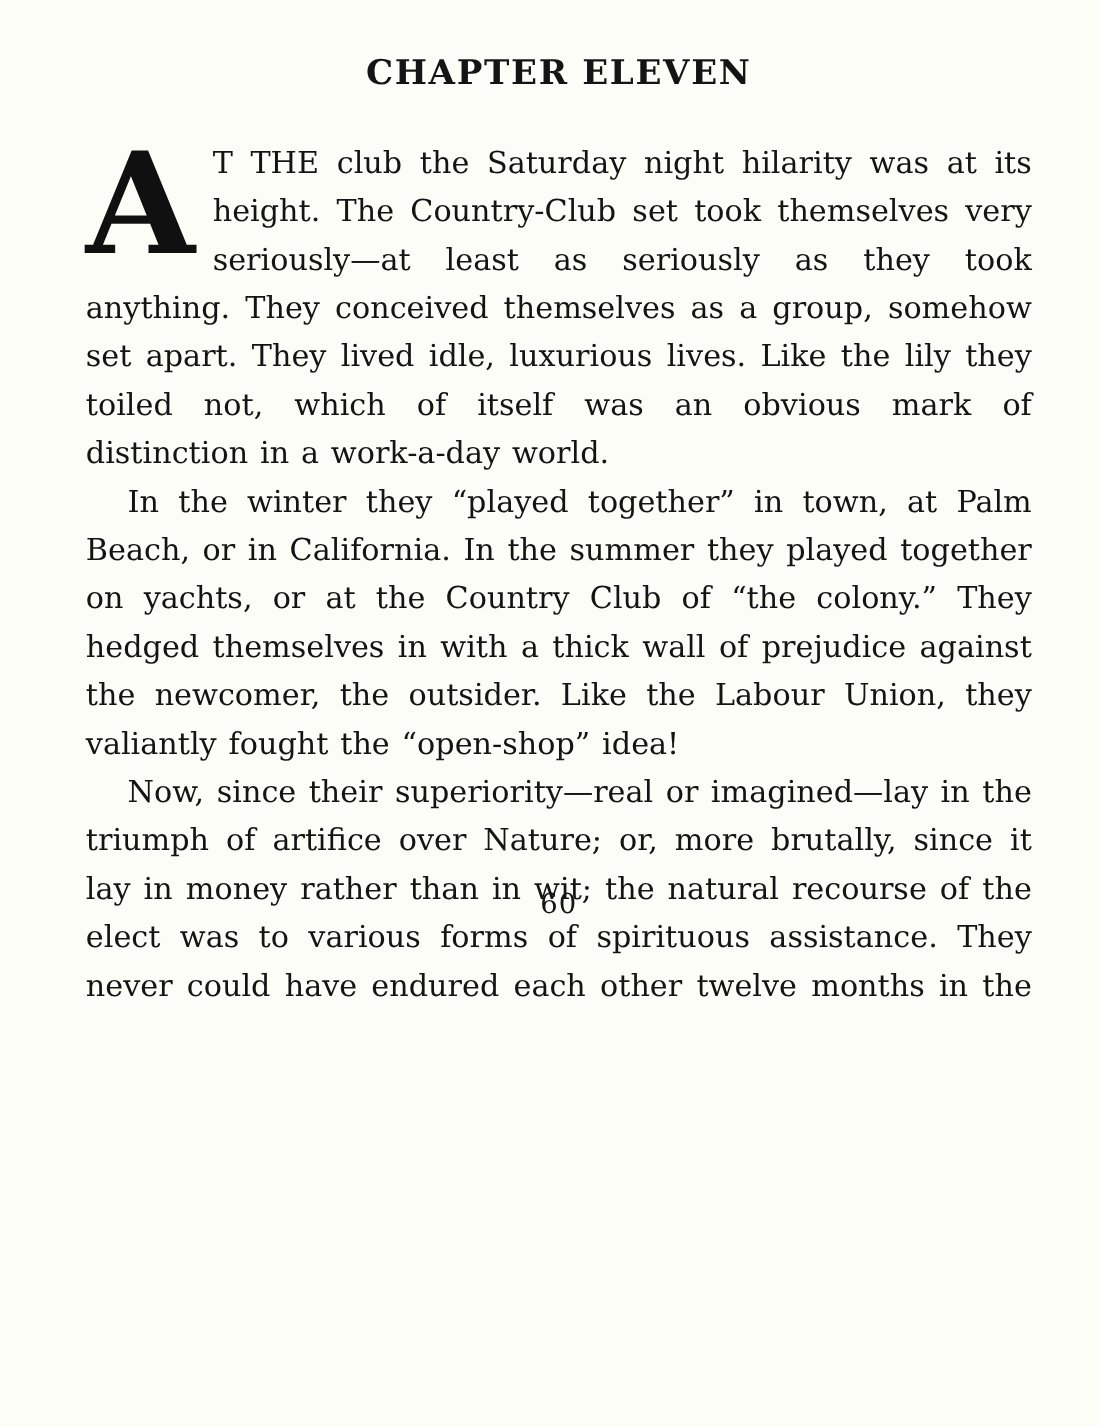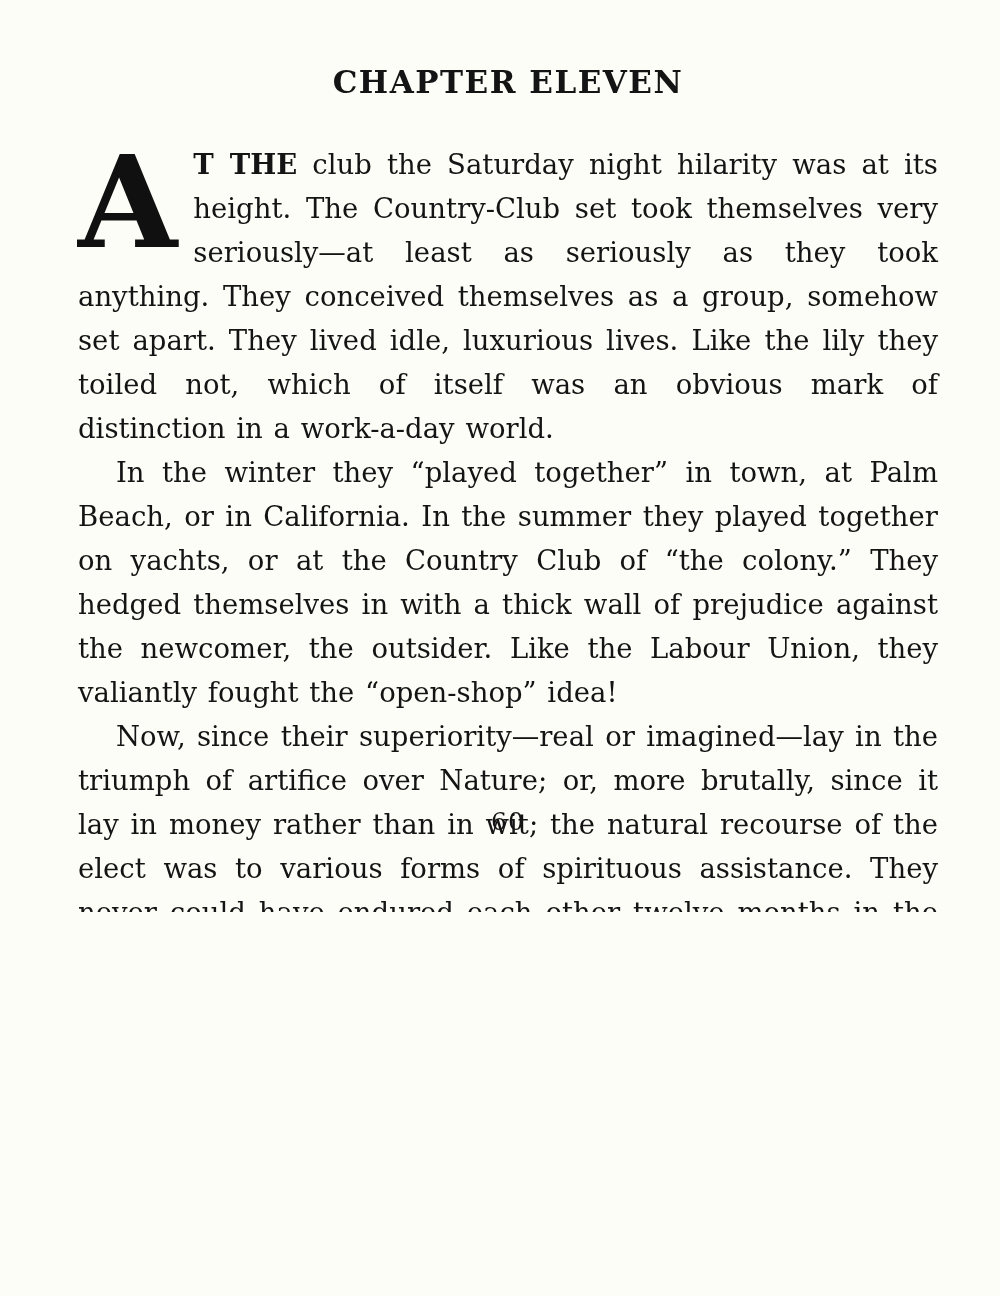--- a/index.html
+++ b/index.html
@@ -8,21 +8,21 @@
     background: #fdfdf8;
   }
   .page {
     position: relative;
     box-sizing: border-box;
     width: 1000px;
     height: 912px;
     background: #fdfdf8;
     color: #141414;
     font-family: "DejaVu Serif", "Liberation Serif", serif;
-    padding: 64px 62px 0 78px;
+    padding: 48px 62px 0 78px;
     overflow: hidden;
   }
   .chapter-heading {
     width: 860px;
     text-align: center;
     font-size: 31px;
     font-weight: 700;
     letter-spacing: 1.5px;
     margin: 0 0 42px 0;
   }
@@ -42,21 +42,21 @@
   }
   .drop-cap {
     float: left;
     font-size: 128px;
     line-height: 100px;
     font-weight: 700;
     padding: 10px 16px 0 0;
     color: #101010;
   }
   .first-words {
-    font-weight: 700;
+    font-weight: 400;
   }
   .page-number {
     position: absolute;
     bottom: 76px;
     left: 78px;
     width: 860px;
     text-align: center;
     font-size: 25px;
     letter-spacing: 1px;
   }

